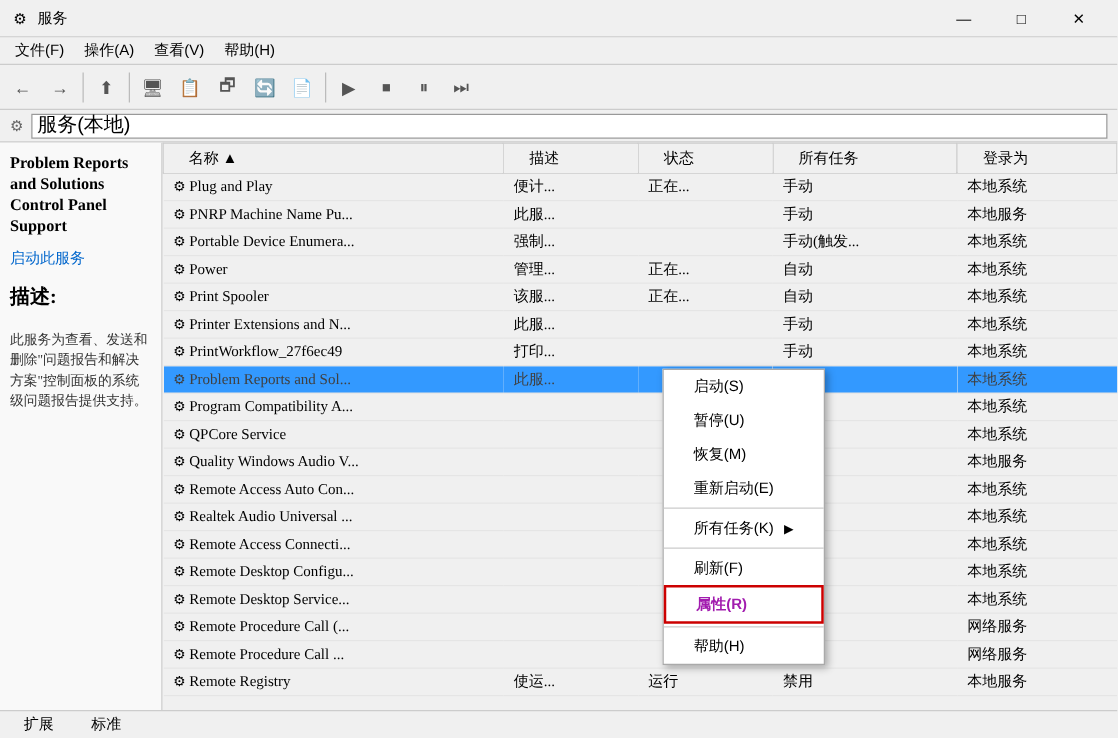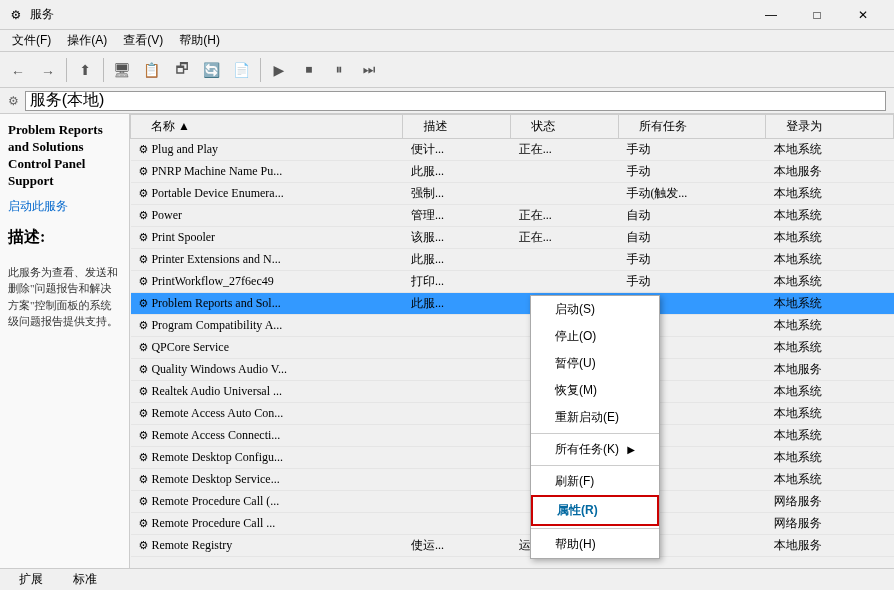--- a/index.html
+++ b/index.html
@@ -188,21 +188,21 @@
       padding: 3px 20px;
       text-align: left;
       font-weight: normal;
       white-space: nowrap;
     }
     .service-table tbody tr {
       cursor: default;
     }
     .service-table tbody tr.selected {
       background: #3399ff;
-      color: #000000;
+      color: #404040;
     }
     .service-table tbody td {
       border-bottom: 1px solid #e5e5e5;
       padding: 2px 8px;
       white-space: nowrap;
       overflow: hidden;
       text-overflow: ellipsis;
       max-width: 160px;
     }
 
@@ -251,21 +251,21 @@
       white-space: nowrap;
       position: relative;
       display: flex;
       align-items: center;
       justify-content: space-between;
     }
     .context-menu-item.properties {
       background: #fff;
       border: 2px solid #cc0000;
       font-weight: bold;
-      color: #0369a1;
+      color: #a21caf;
     }
     .context-menu-sep {
       height: 1px;
       background: #ccc;
       margin: 2px 0;
     }
     .submenu-arrow {
       font-size: 10px;
       margin-left: 8px;
     }
@@ -408,28 +408,28 @@
               <td>本地系统</td>
             </tr>
             <tr>
               <td style="max-width: 165px;"><span style="font-size:11px;margin-right:3px;">⚙</span>Quality Windows Audio V...</td>
               <td></td>
               <td></td>
               <td></td>
               <td>本地服务</td>
             </tr>
             <tr>
+              <td style="max-width: 165px;"><span style="font-size:11px;margin-right:3px;">⚙</span>Remote Access Auto Con...</td>
+              <td></td>
+              <td></td>
+              <td></td>
+              <td>本地系统</td>
+            </tr>
+            <tr>
               <td style="max-width: 165px;"><span style="font-size:11px;margin-right:3px;">⚙</span>Realtek Audio Universal ...</td>
-              <td></td>
-              <td></td>
-              <td></td>
-              <td>本地系统</td>
-            </tr>
-            <tr>
-              <td style="max-width: 165px;"><span style="font-size:11px;margin-right:3px;">⚙</span>Remote Access Auto Con...</td>
               <td></td>
               <td></td>
               <td></td>
               <td>本地系统</td>
             </tr>
             <tr>
               <td style="max-width: 165px;"><span style="font-size:11px;margin-right:3px;">⚙</span>Remote Access Connecti...</td>
               <td></td>
               <td></td>
               <td></td>
@@ -476,21 +476,20 @@
   </div>
 </div>
 
 <div class="status-bar">
   <span class="status-tab">扩展</span>
   <span class="status-tab">标准</span>
 </div>
 
 <div class="context-menu" id="context-menu" style="position:fixed; left:530px; top:295px;">
   <div class="context-menu-item">启动(S)</div>
-  <div class="context-menu-item">停止(O)</div>
   <div class="context-menu-item">暂停(U)</div>
   <div class="context-menu-item">恢复(M)</div>
   <div class="context-menu-item">重新启动(E)</div>
   <div class="context-menu-sep"></div>
   <div class="context-menu-item">
     <span>所有任务(K)</span>
     <span class="submenu-arrow">▶</span>
   </div>
   <div class="context-menu-sep"></div>
   <div class="context-menu-item">刷新(F)</div>

